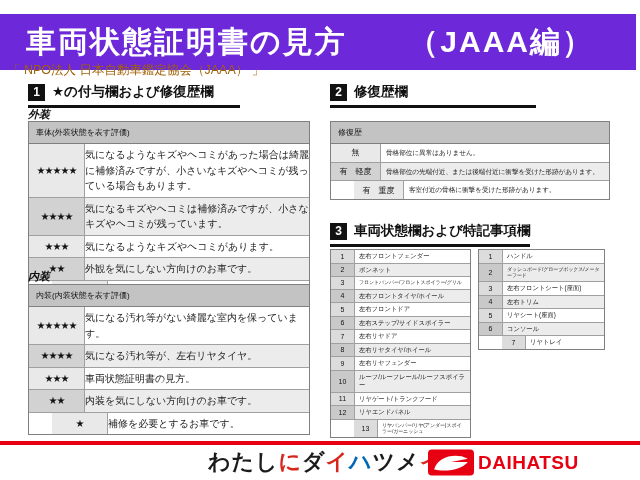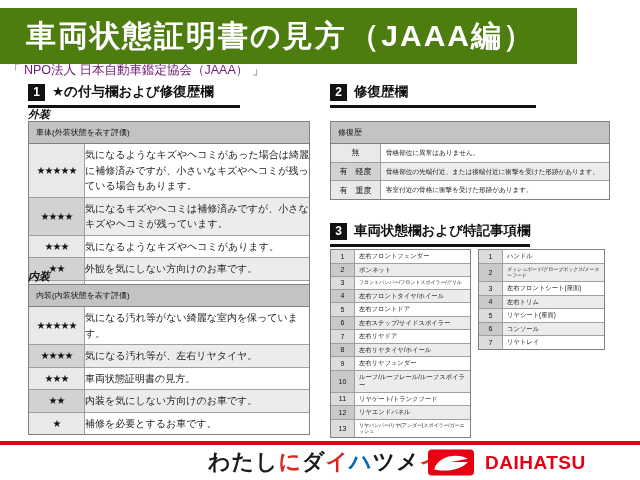--- a/index.html
+++ b/index.html
@@ -4,45 +4,45 @@
 <style>
   html,body{margin:0;padding:0;}
   body{
     width:640px;height:480px;position:relative;overflow:hidden;
     background:#ffffff;
     font-family:"Liberation Sans","DejaVu Sans",sans-serif;
     color:#1a1a1a;
   }
   
   .hdr{
-    position:absolute;left:0;top:8px;width:577px;height:56px;background:#4d7c0f;
+    position:absolute;left:0;top:14px;width:636px;height:56px;background:#6d28d9;
     display:flex;align-items:center;justify-content:space-between;
     padding:0 42px 0 26px;box-sizing:border-box;
   }
   .hdr .t{color:#fff;font-weight:bold;font-size:30px;letter-spacing:2px;white-space:nowrap;}
-  .sub{position:absolute;left:8px;top:62px;font-size:12.5px;color:#701a75;white-space:nowrap;text-align:center;}
+  .sub{position:absolute;left:8px;top:62px;font-size:12.5px;color:#a16207;white-space:nowrap;text-align:center;}
   
   .sec{
     position:absolute;display:flex;align-items:center;gap:7px;
     border-bottom:3px solid #111;padding-bottom:4px;box-sizing:border-box;
   }
   .sec .num{
     width:17px;height:17px;background:#111;color:#fff;flex:none;
     font-weight:bold;font-size:12px;display:flex;align-items:center;justify-content:center;
   }
   .sec .st{font-weight:bold;font-size:13.5px;color:#111;white-space:nowrap;}
   .gl{position:absolute;font-weight:bold;font-size:11px;color:#111;font-style:italic;}
   
   .tbl{position:absolute;border:1px solid #808080;background:#fff;box-sizing:border-box;}
   .tbl .hd{
     background:#c3c3c3;font-size:8px;padding:5px 7px;color:#111;
     border-bottom:1px solid #808080;
   }
   .tr{display:flex;border-bottom:1px solid #a0a0a0;}
-  .tr:last-child{border-bottom:none;}
+  .tr:last-child{border-bottom:none;margin-left:23px;}
   .td{box-sizing:border-box;}
   
   .star{
     width:56px;flex:none;display:flex;align-items:center;justify-content:center;
     font-size:10px;letter-spacing:-1px;background:#e9e9e9;border-right:1px solid #a0a0a0;
     padding:2px 0;color:#111;
   }
   .desc{
     flex:1;font-size:10px;line-height:1.55;padding:3px 0;min-height:17px;
     display:flex;align-items:center;color:#222;
@@ -71,21 +71,21 @@
   }
   .nm.tight{font-size:5px;letter-spacing:-0.1px;}
   .tr:nth-child(even) .no{background:#c9c9c9;}
   .tr:nth-child(even) .nm{background:#ececec;}
   
   .redline{position:absolute;left:0;top:441px;width:640px;height:4px;background:#e60012;}
   .slogan{
     position:absolute;left:208px;top:447px;font-weight:bold;font-size:22px;
     letter-spacing:1px;white-space:nowrap;
   }
-  .dlogo{position:absolute;left:428px;top:449px;display:flex;align-items:center;gap:11px;}
+  .dlogo{position:absolute;left:428px;top:449px;display:flex;align-items:center;gap:4px;}
   .dlogo .brand{color:#e60012;font-weight:bold;font-size:19px;letter-spacing:0.5px;}
 </style>
 </head>
 <body>
 
 <div class="hdr">
   <span class="t">車両状態証明書の見方</span>
   <span class="t">（JAAA編）</span>
 </div>
 <div class="sub">「 NPO法人 日本自動車鑑定協会（JAAA） 」</div>

